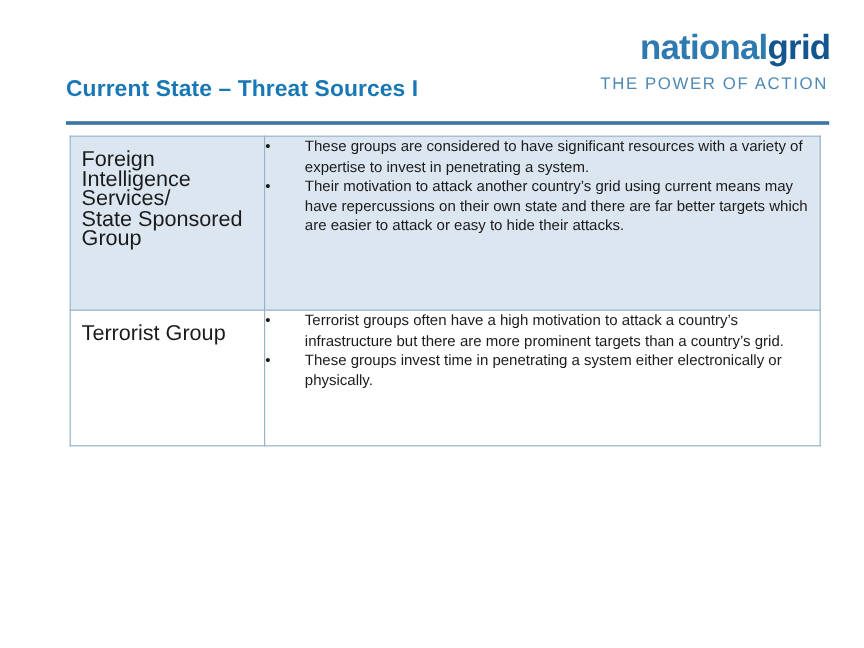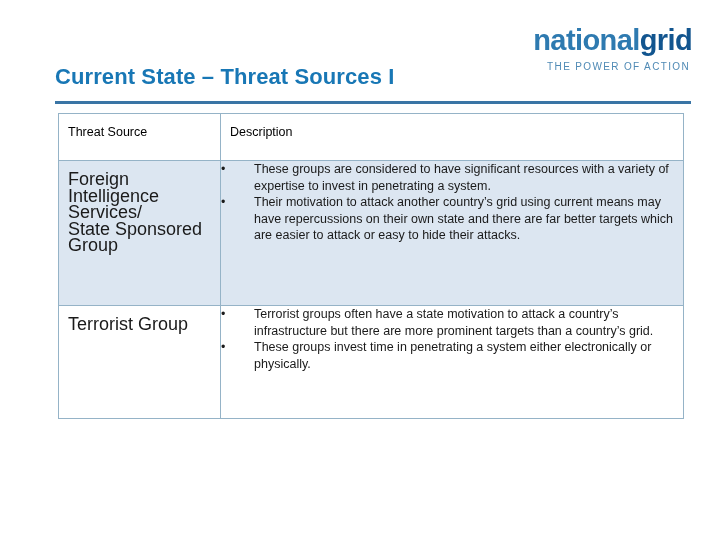--- a/index.html
+++ b/index.html
@@ -31,33 +31,33 @@
   .logo-national {
     color: #2e7ab0;
     font-weight: 700;
   }
   .logo-grid {
     color: #12558f;
     font-weight: bold;
   }
   .logo-tagline {
     margin-top: 7px;
-    font-size: 10px;
+    font-size: 14px;
     letter-spacing: 1.35px;
     color: #4f8ab5;
     white-space: nowrap;
     padding-right: 2px;
   }
 
   
   .slide-title {
     position: absolute;
     left: 55px;
     top: 64px;
-    font-size: 22px;
+    font-size: 19px;
     font-weight: bold;
     color: #1877b5;
     letter-spacing: 0.1px;
     white-space: nowrap;
   }
   .title-rule {
     position: absolute;
     left: 55px;
     top: 101px;
     width: 636px;
@@ -142,28 +142,20 @@
 
 <div class="slide-title">Current State – Threat Sources I</div>
 <div class="title-rule"></div>
 
 <table class="threat-table">
   <colgroup>
     <col class="col-source">
     <col class="col-desc">
   </colgroup>
   <tbody>
-    <tr class="header-row">
-      <td>
-        <div class="header-cell">Threat Source</div>
-      </td>
-      <td>
-        <div class="header-cell">Description</div>
-      </td>
-    </tr>
 
     <tr class="row-shaded">
       <td class="row1-height">
         <div class="source-cell">
           <div>Foreign Intelligence</div>
           <div>Services/</div>
           <div>State Sponsored</div>
           <div>Group</div>
         </div>
       </td>
@@ -184,21 +176,21 @@
     <tr class="row-plain">
       <td class="row2-height">
         <div class="source-cell">
           <div>Terrorist Group</div>
         </div>
       </td>
       <td>
         <ul class="bullet-list desc-cell">
           <li class="bullet-item">
             <span class="bullet-dot">•</span>
-            <span>Terrorist groups often have a state motivation to attack a country’s infrastructure but there are more prominent targets than a country’s grid.</span>
+            <span>Terrorist groups often have a high motivation to attack a country’s infrastructure but there are more prominent targets than a country’s grid.</span>
           </li>
           <li class="bullet-item">
             <span class="bullet-dot">•</span>
             <span>These groups invest time in penetrating a system either electronically or physically.</span>
           </li>
         </ul>
       </td>
     </tr>
   </tbody>
 </table>

